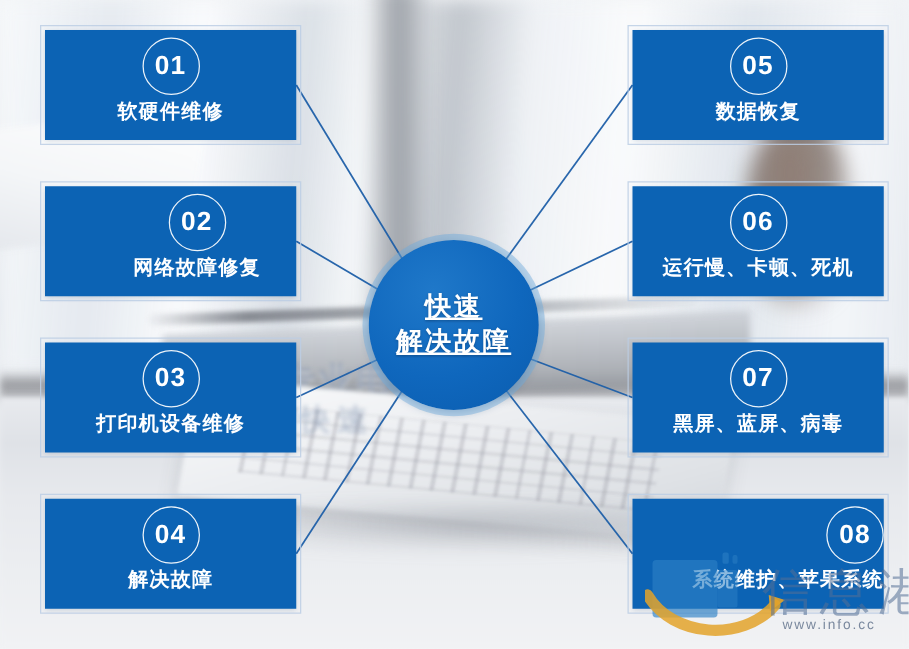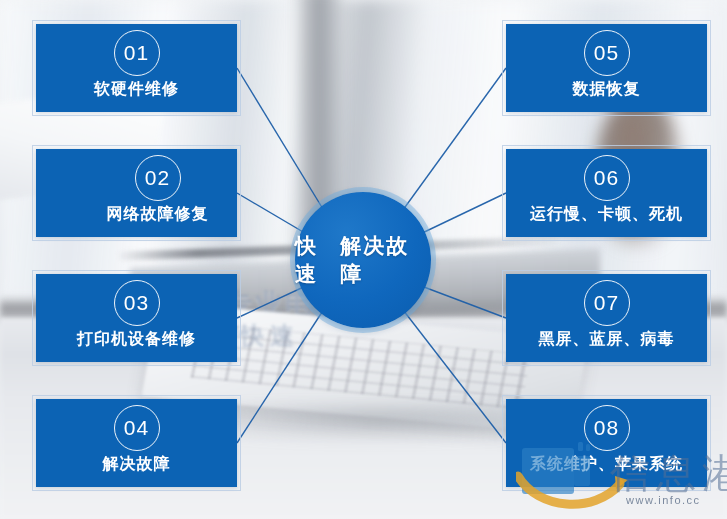--- a/index.html
+++ b/index.html
@@ -146,23 +146,24 @@
   .connectors { position: absolute; inset: 0; }
 
   
   .hub {
     position: absolute;
     left: 295px; top: 192px;
     width: 136px; height: 136px;
     border-radius: 50%;
     background: radial-gradient(circle at 38% 30%, #1f78c9 0%, #0f67bd 55%, #0a5cae 100%);
     box-shadow: 0 0 0 5px rgba(110,170,220,0.45), 0 2px 8px rgba(20,60,110,0.35);
-    display: flex; flex-direction: row;
+    display: flex; flex-direction: column;
     align-items: center; justify-content: center;
     color: #ffffff;
+    text-decoration: underline;
   }
   .hub-line {
     font-size: 21px;
     font-weight: 700;
     letter-spacing: 2px;
     line-height: 1.35;
     text-shadow: 0 1px 2px rgba(10,50,95,0.45);
   }
 
   
@@ -180,41 +181,41 @@
     padding-top: 6px;
     box-sizing: border-box;
     box-shadow: 0 1px 4px rgba(20,60,110,0.18);
   }
   .box-num {
     width: 44px; height: 44px;
     border: 1.6px solid rgba(255,255,255,0.92);
     border-radius: 50%;
     color: #ffffff;
     font-size: 21px;
-    font-weight: 400;
+    font-weight: 700;
     letter-spacing: 1px;
     display: flex; align-items: center; justify-content: center;
     margin-bottom: 3px;
   }
   .box-label {
     color: #ffffff;
     font-size: 16px;
     font-weight: 700;
     letter-spacing: 1px;
     white-space: nowrap;
   }
 
   .L1 { left: 36px;  top: 24px;  }
   .L2 { left: 36px;  top: 149px; padding-left: 42px; }
   .L3 { left: 36px;  top: 274px; }
   .L4 { left: 36px;  top: 399px; }
   .R5 { left: 506px; top: 24px;  }
   .R6 { left: 506px; top: 149px; }
   .R7 { left: 506px; top: 274px; align-items: center; }
-  .R8 { left: 506px; top: 399px; }
+  .R8 { left: 506px; top: 399px; align-items: flex-end; }
 
   
   .watermark {
     position: absolute;
     left: 516px; top: 440px;
     width: 211px; height: 79px;
     pointer-events: none;
   }
   .wm-text {
     position: absolute;

